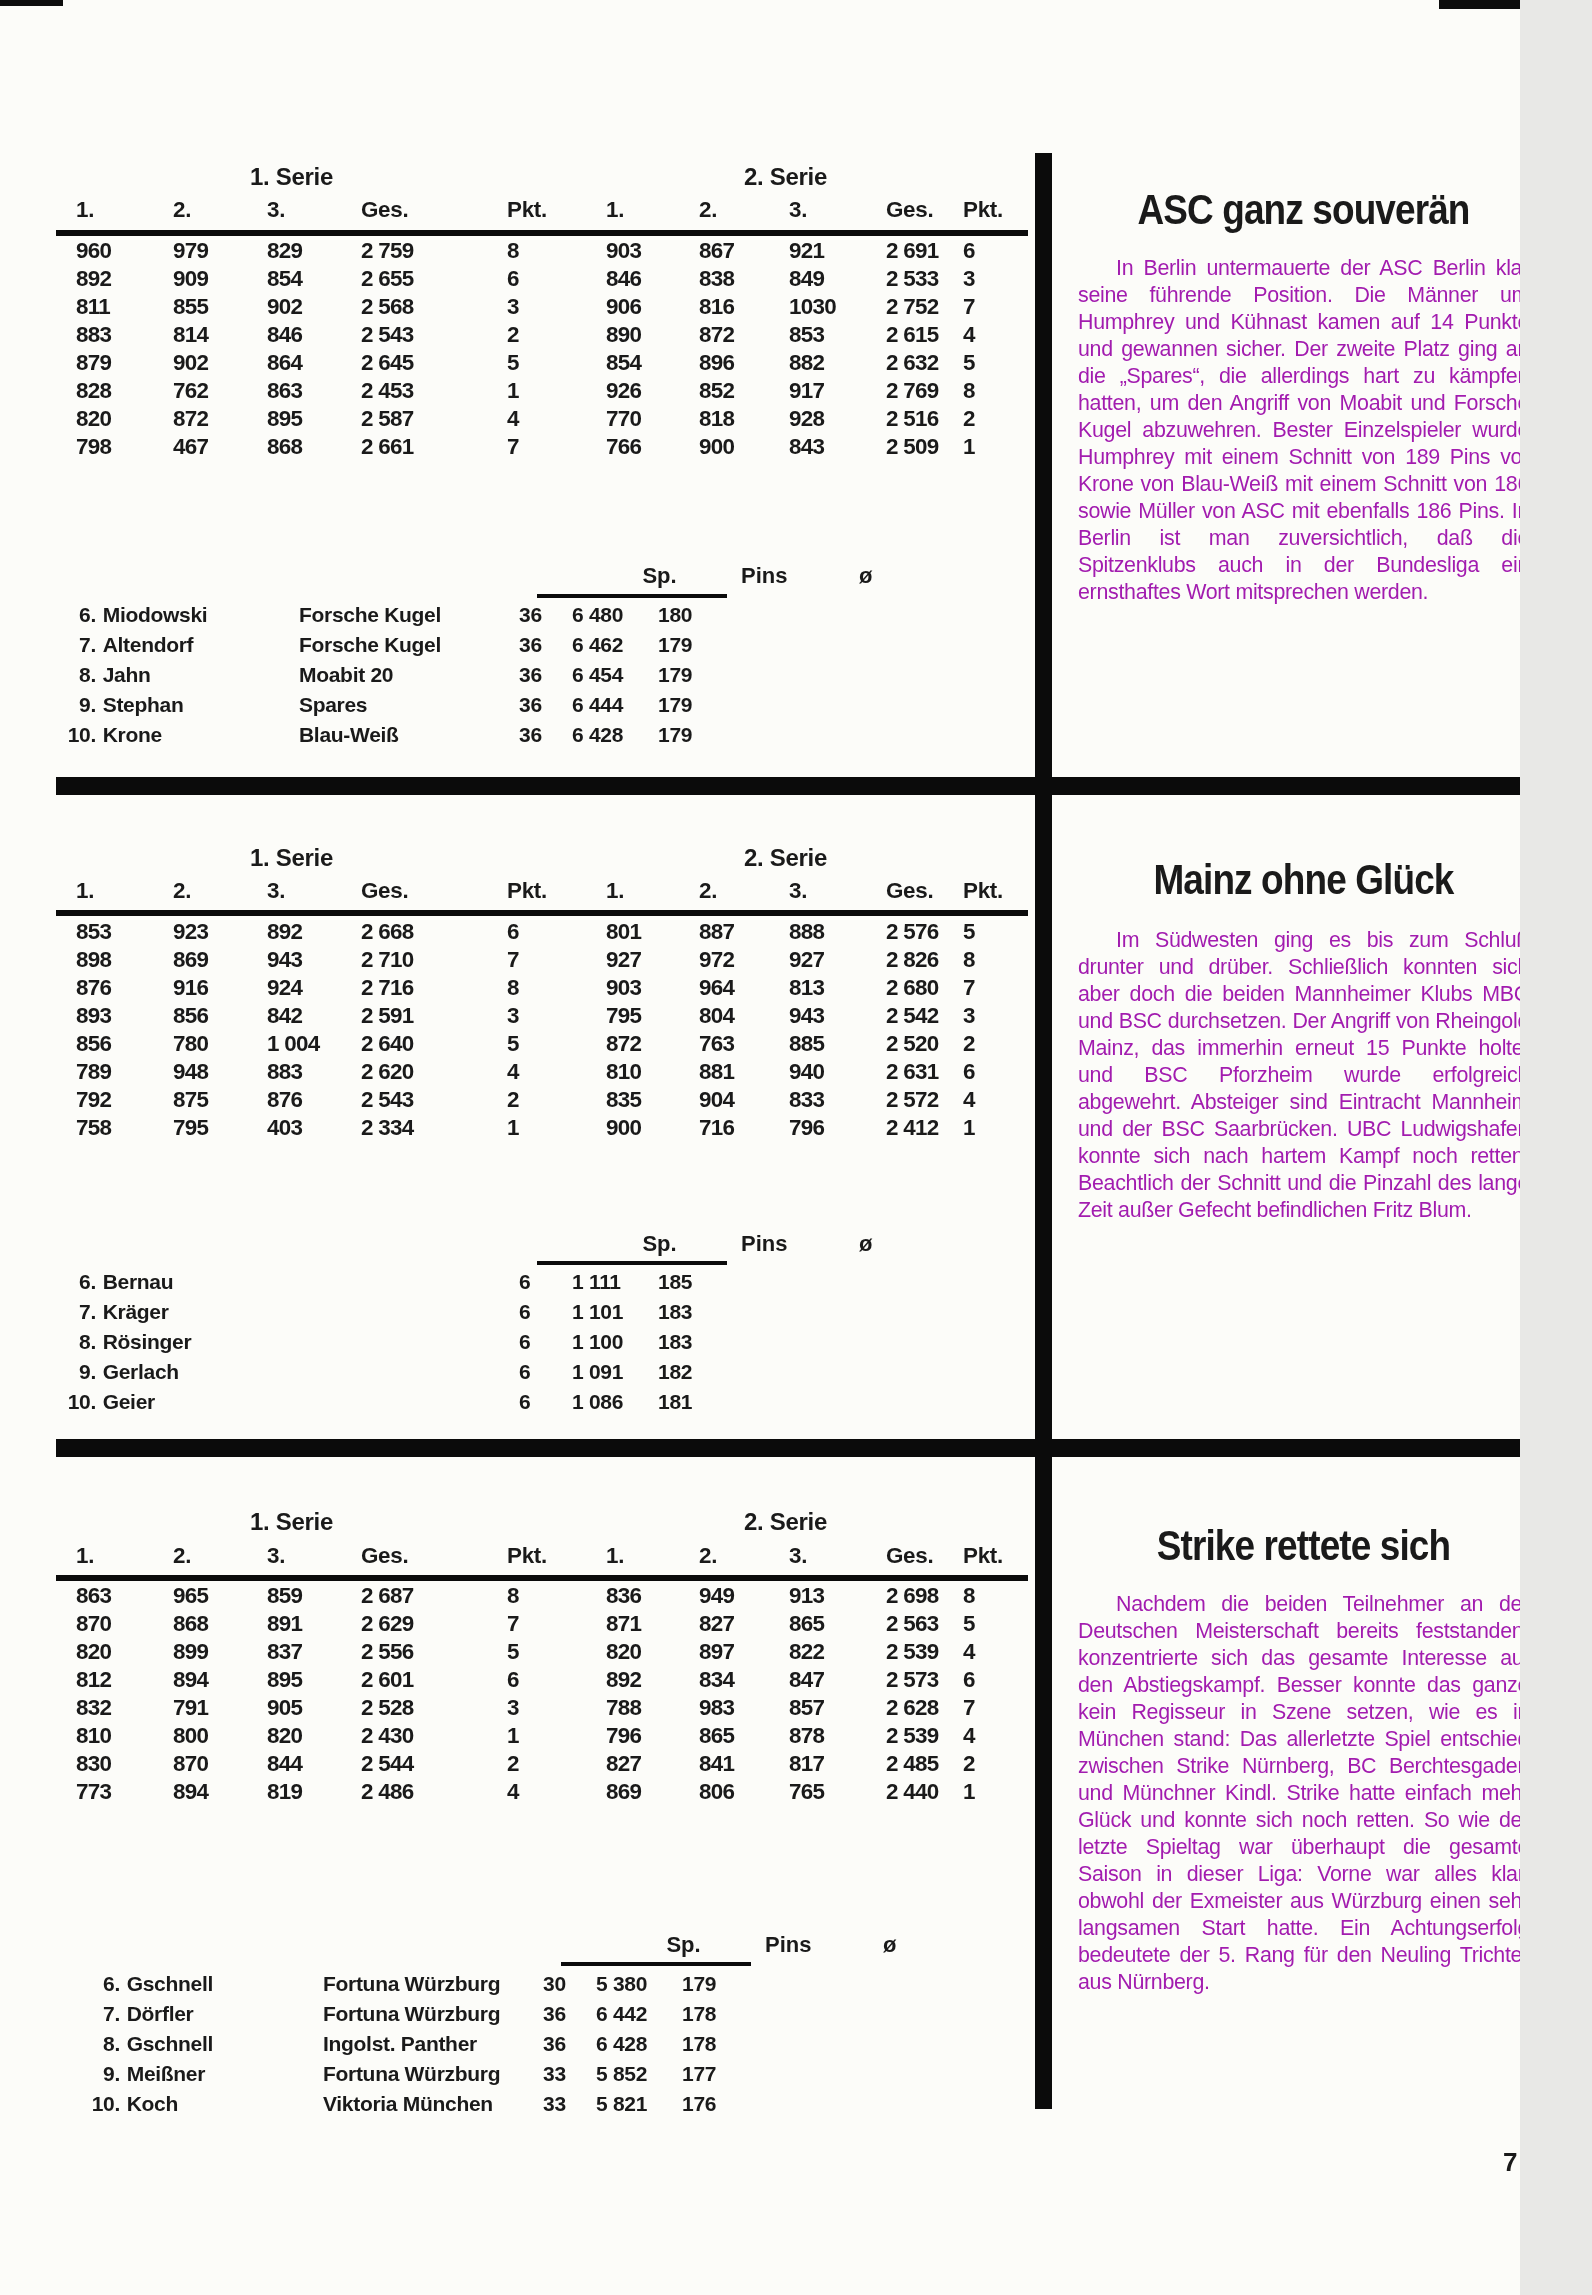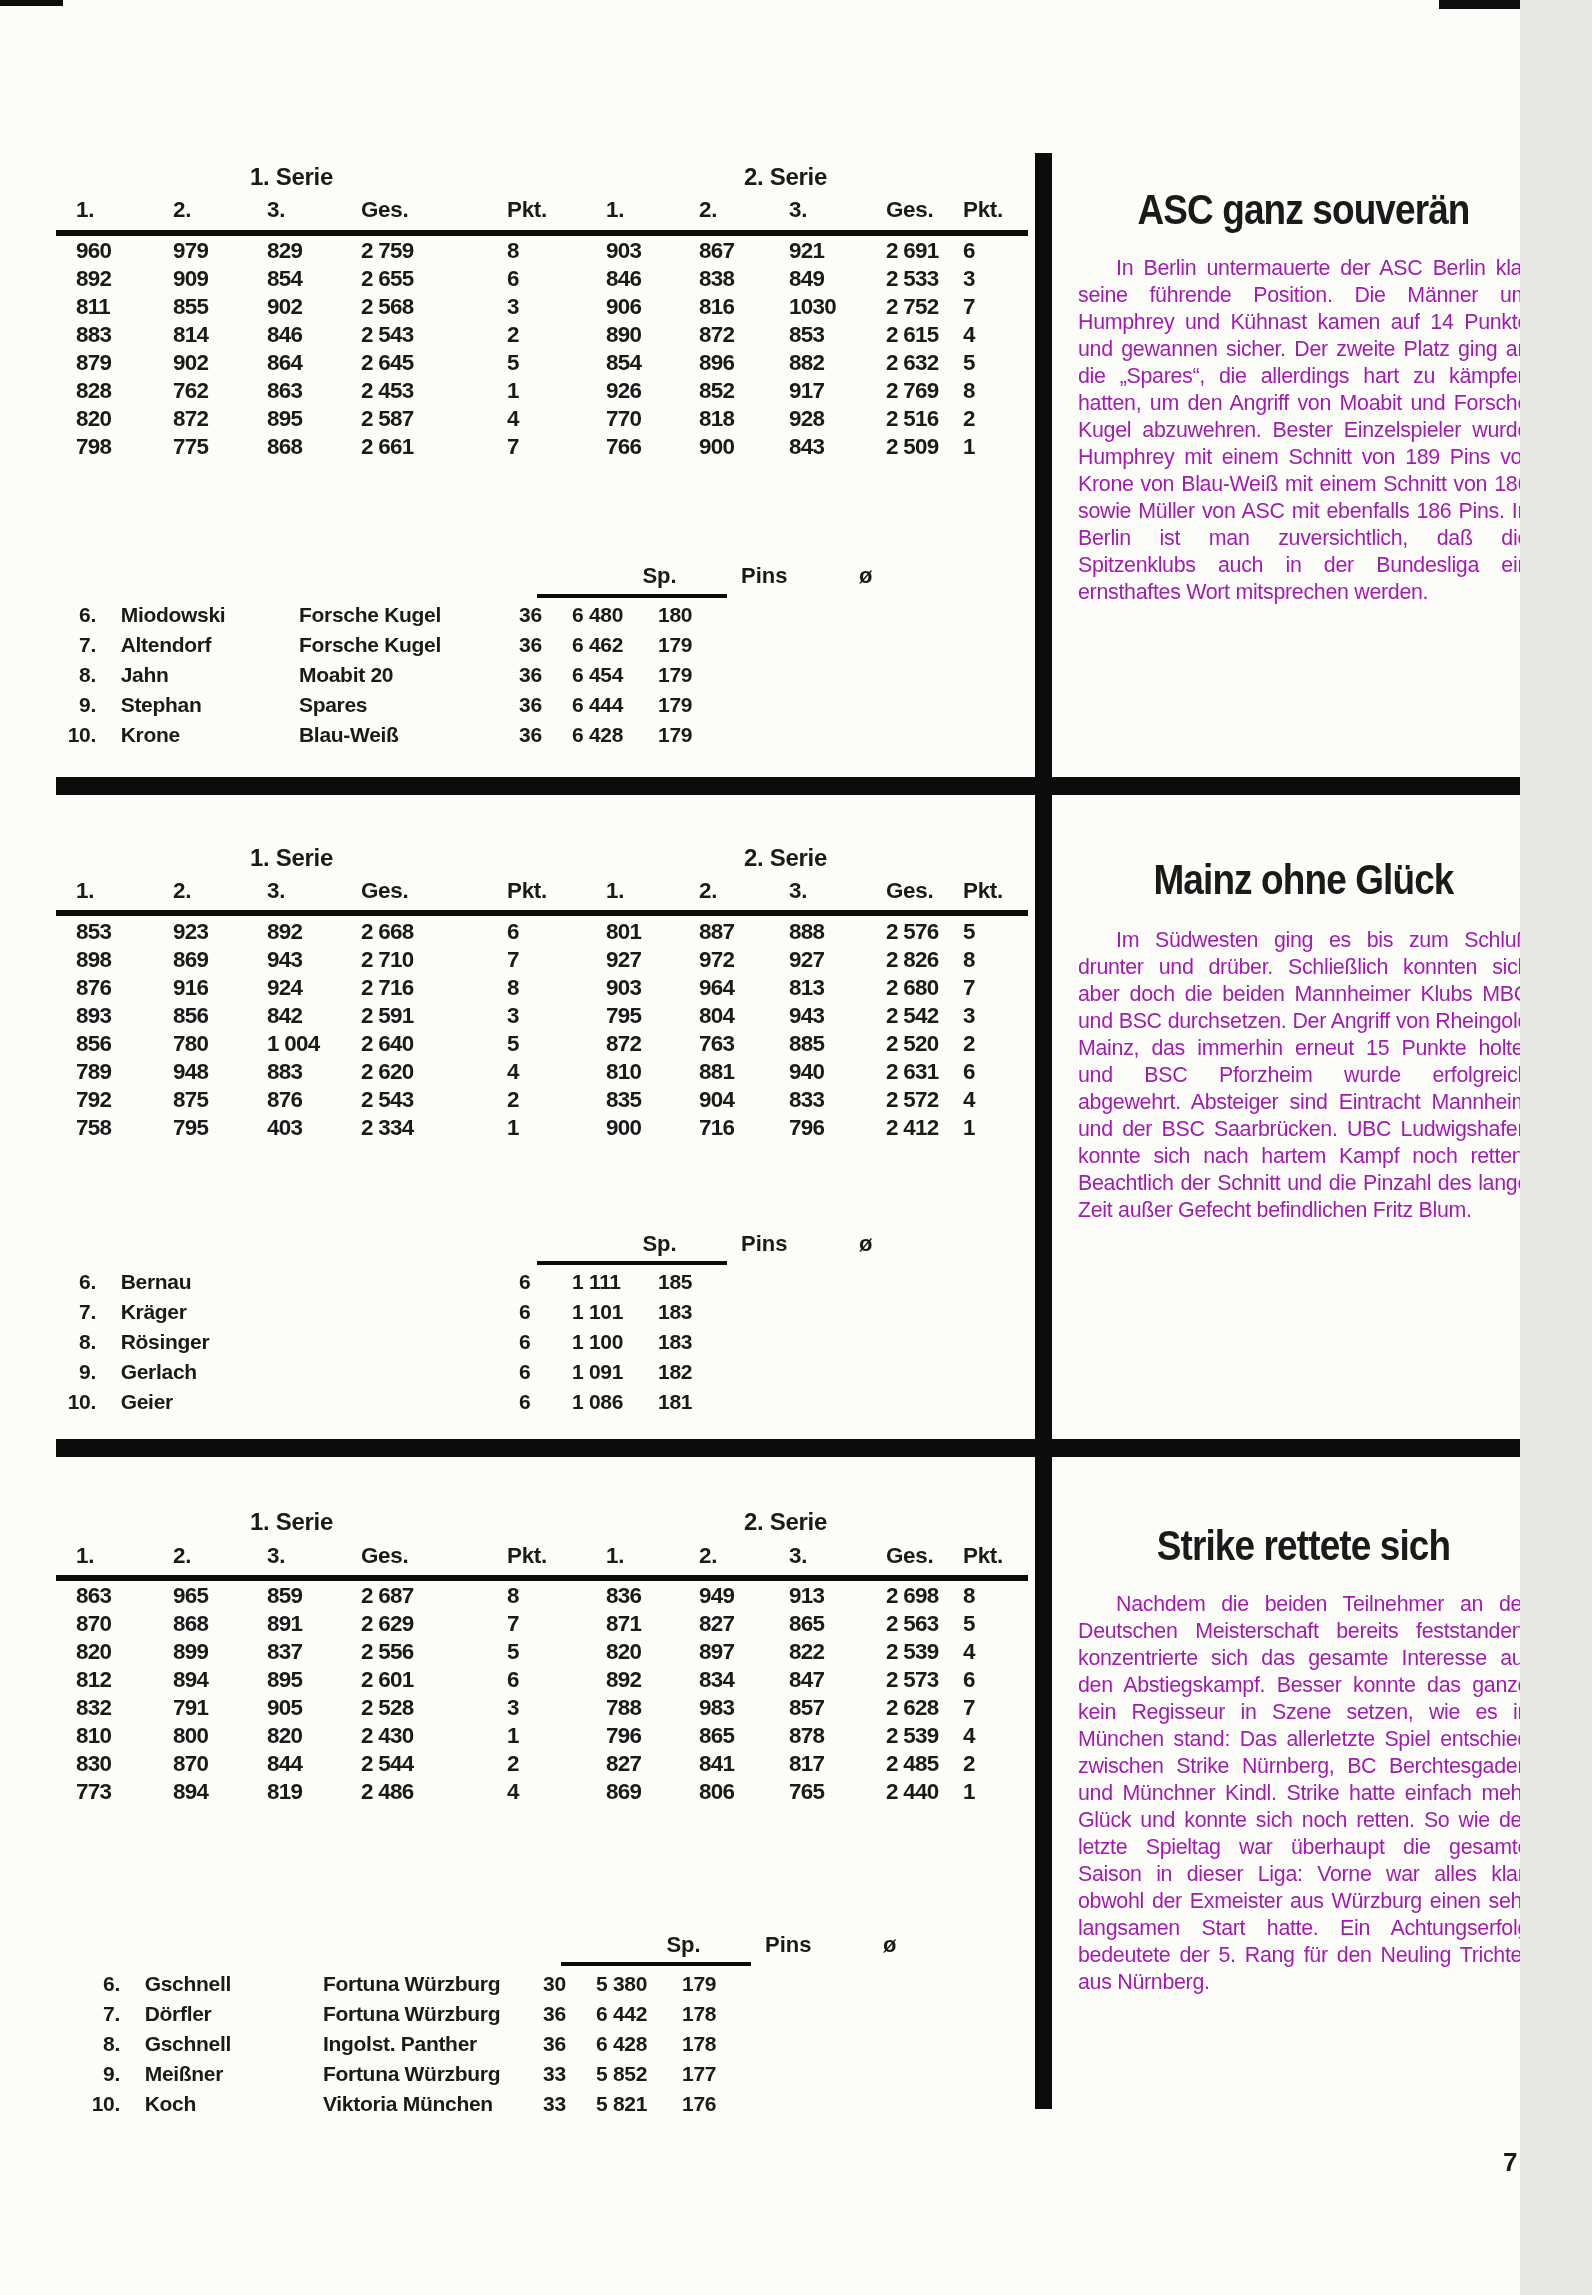--- a/index.html
+++ b/index.html
@@ -24,21 +24,21 @@
   .pblock{position:absolute;left:56px;width:727px;gap:35px;}
   .shift3{left:80px;}
   .phead{display:grid;grid-template-columns:46px 197px 220px 53px 86px 68px;font-size:22px;font-weight:bold;}
   .ph4{grid-column:4;padding-left:18.4px;}
   .ph5{grid-column:5;padding-left:29px;}
   .ph6{grid-column:6;padding-left:26px;}
   .prule{position:absolute;width:190px;height:4px;background:#0b0b0b;}
   .prow{display:grid;grid-template-columns:46px 197px 220px 53px 86px 68px;height:30px;}
   .prow span{font-size:21px;font-weight:bold;letter-spacing:-0.3px;white-space:nowrap;}
   .pc1{text-align:right;padding-right:6px;}
-  .pc2{padding-left:0.7px;margin-left:18px;}
+  .pc2{padding-left:0.7px;}
   .pc4,.pc5,.pc6{text-align:left;}
   
   .headline{position:absolute;left:1078px;width:451px;text-align:center;font-size:42px;font-weight:bold;letter-spacing:-1px;white-space:nowrap;transform:scaleX(0.88);transform-origin:center top;}
   .article-body{position:absolute;left:1078px;width:451px;font-size:21.4px;line-height:27px;text-align:justify;text-indent:38px;letter-spacing:-0.3px;color:#a21caf;}
   .pagenum{position:absolute;left:1503px;top:2147px;font-size:26px;font-weight:bold;}
 </style>
 </head>
 <body>
 
 <div class="page">
@@ -145,21 +145,21 @@
         <span class="tcell c4">2 587</span>
         <span class="tcell c5">4</span>
         <span class="tcell c6">770</span>
         <span class="tcell c7">818</span>
         <span class="tcell c8">928</span>
         <span class="tcell c9">2 516</span>
         <span class="tcell c10">2</span>
       </div>
       <div class="trow">
         <span class="tcell c1">798</span>
-        <span class="tcell c2">775</span>
+        <span class="tcell c2">467</span>
         <span class="tcell c3">868</span>
         <span class="tcell c4">2 661</span>
         <span class="tcell c5">7</span>
         <span class="tcell c6">766</span>
         <span class="tcell c7">900</span>
         <span class="tcell c8">843</span>
         <span class="tcell c9">2 509</span>
         <span class="tcell c10">1</span>
       </div>
     </div>

